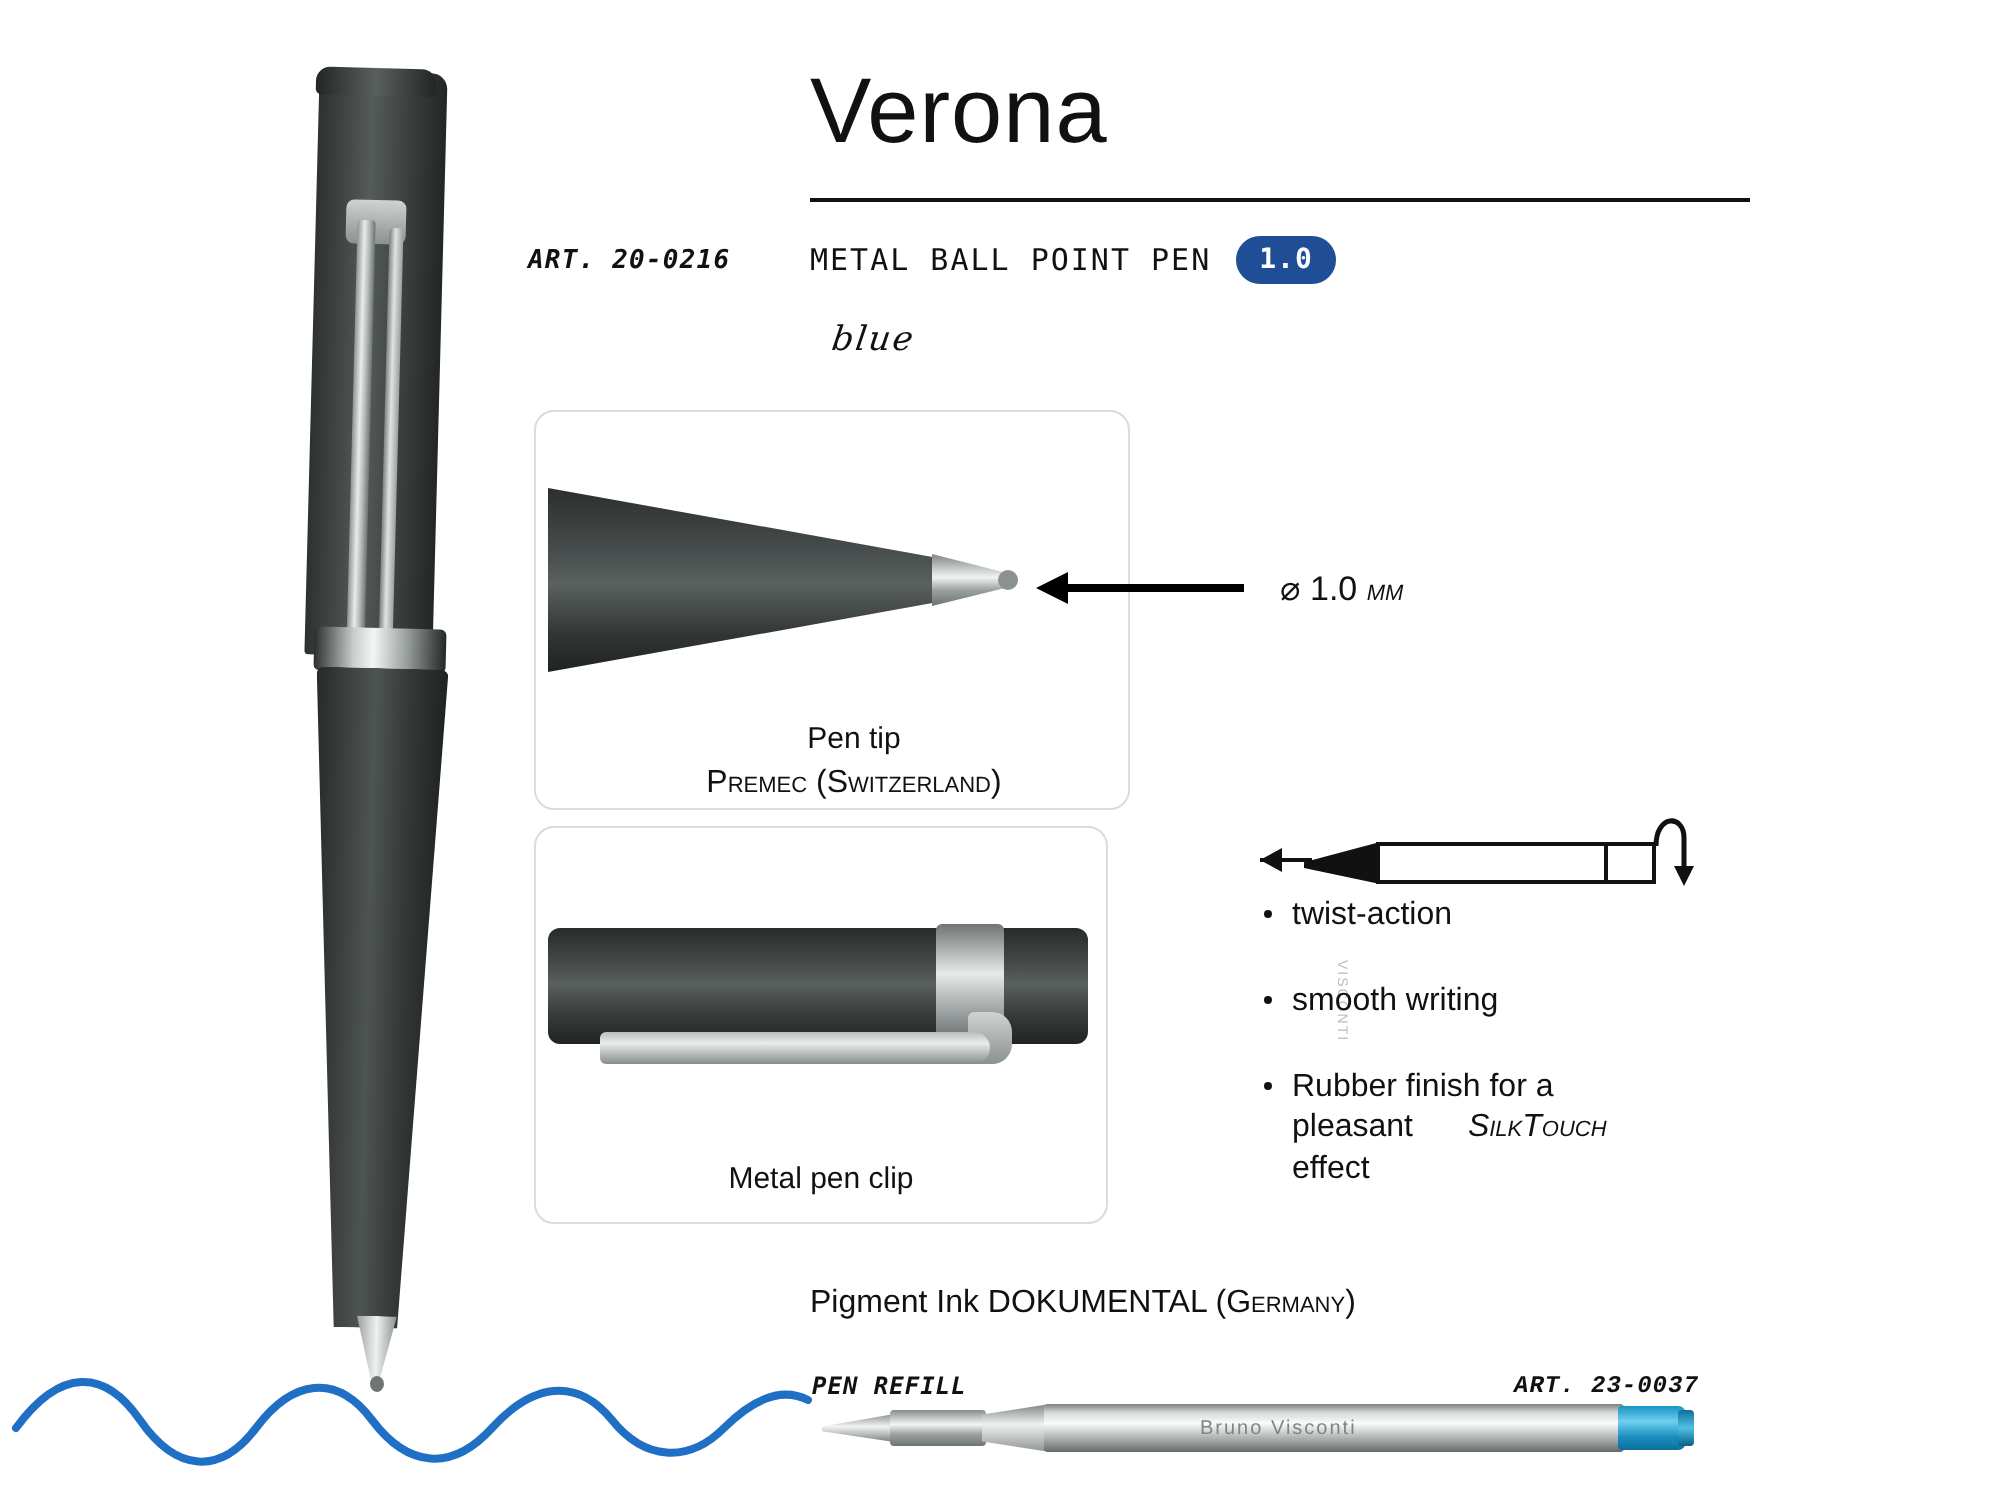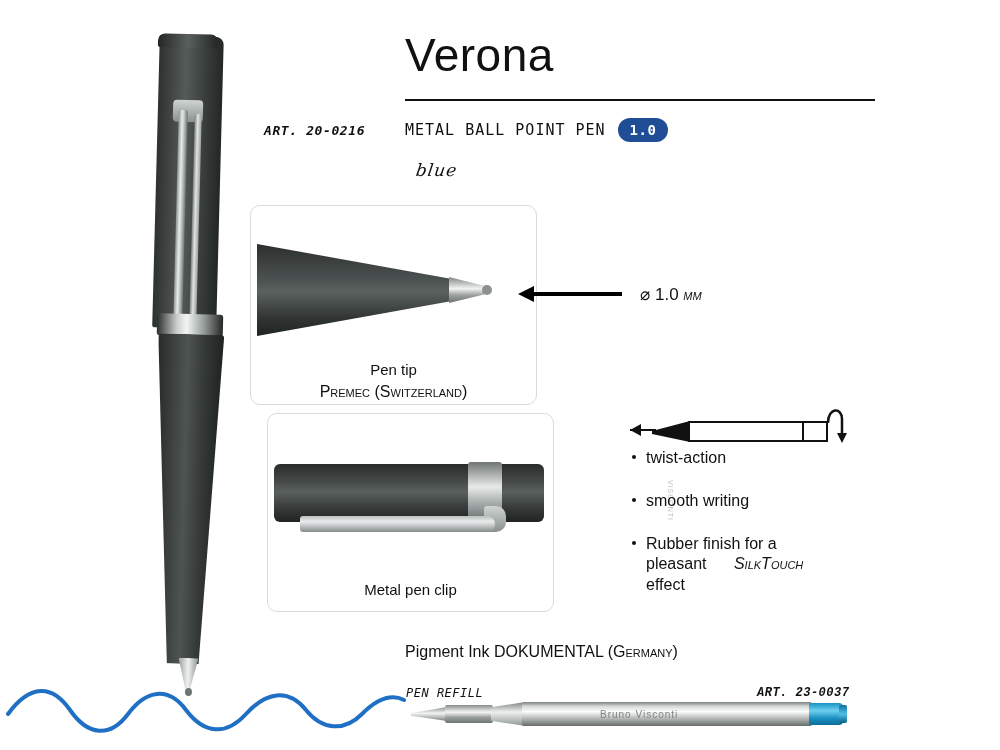--- a/index.html
+++ b/index.html
@@ -189,21 +189,21 @@
     letter-spacing: 1px;
   }
 
   
   .card {
     position: absolute;
     border: 1px solid #d9dbe0;
     border-radius: 10px;
     background: #fff;
   }
-  #card-tip { left: 250px; top: 205px; width: 285px; height: 198px; }
+  #card-tip { left: 267px; top: 205px; width: 285px; height: 198px; padding-left: 11px; }
   #card-clip { left: 267px; top: 413px; width: 285px; height: 197px; }
 
   .card-caption {
     position: absolute;
     width: 100%;
     text-align: center;
     font-size: 15px;
     color: #111;
   }
   #tip-cap1 { top: 155px; }
@@ -420,21 +420,21 @@
     color: #111;
   }
   .pigment .sc { font-variant: small-caps; }
   .refill-label {
     position: absolute;
     left: 406px;
     top: 686px;
     font-family: "DejaVu Sans Mono", monospace;
     font-size: 12px;
     font-style: italic;
-    font-weight: normal;
+    font-weight: bold;
     letter-spacing: 0.5px;
     color: #111;
   }
   .refill-art {
     position: absolute;
     left: 757px;
     top: 686px;
     font-family: Liberation Mono, monospace;
     font-size: 12px;
     font-style: italic;

